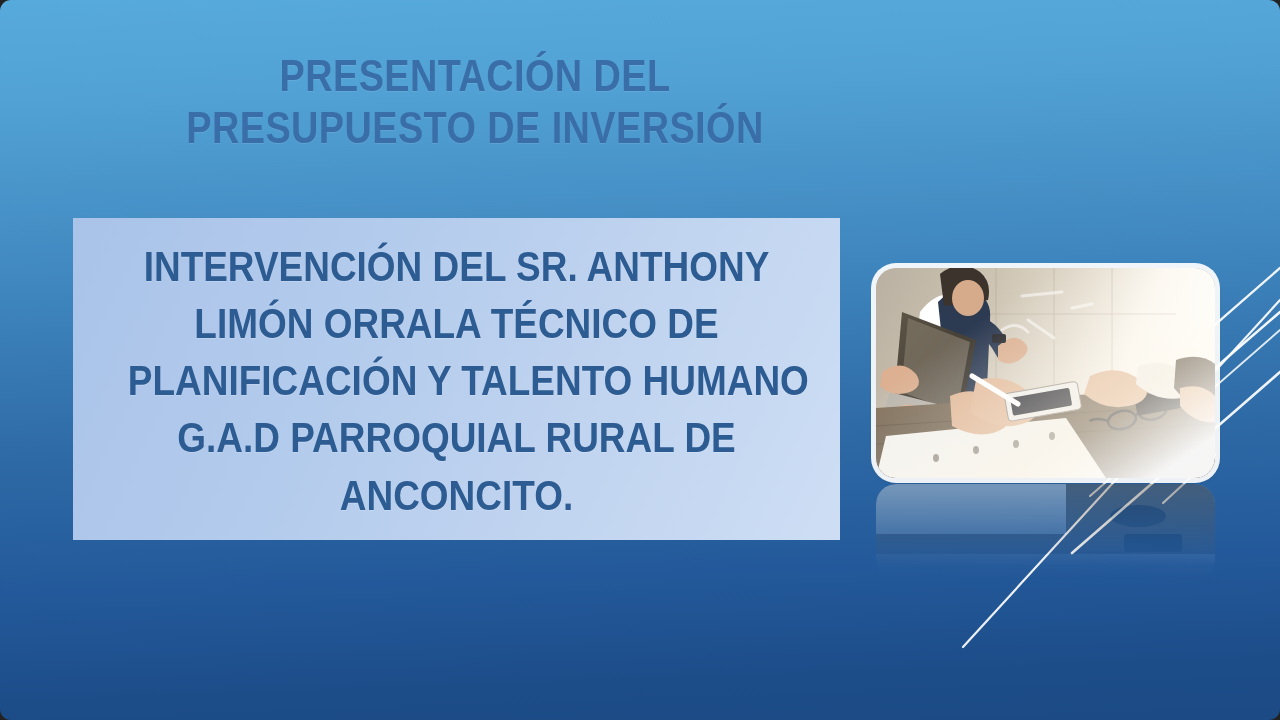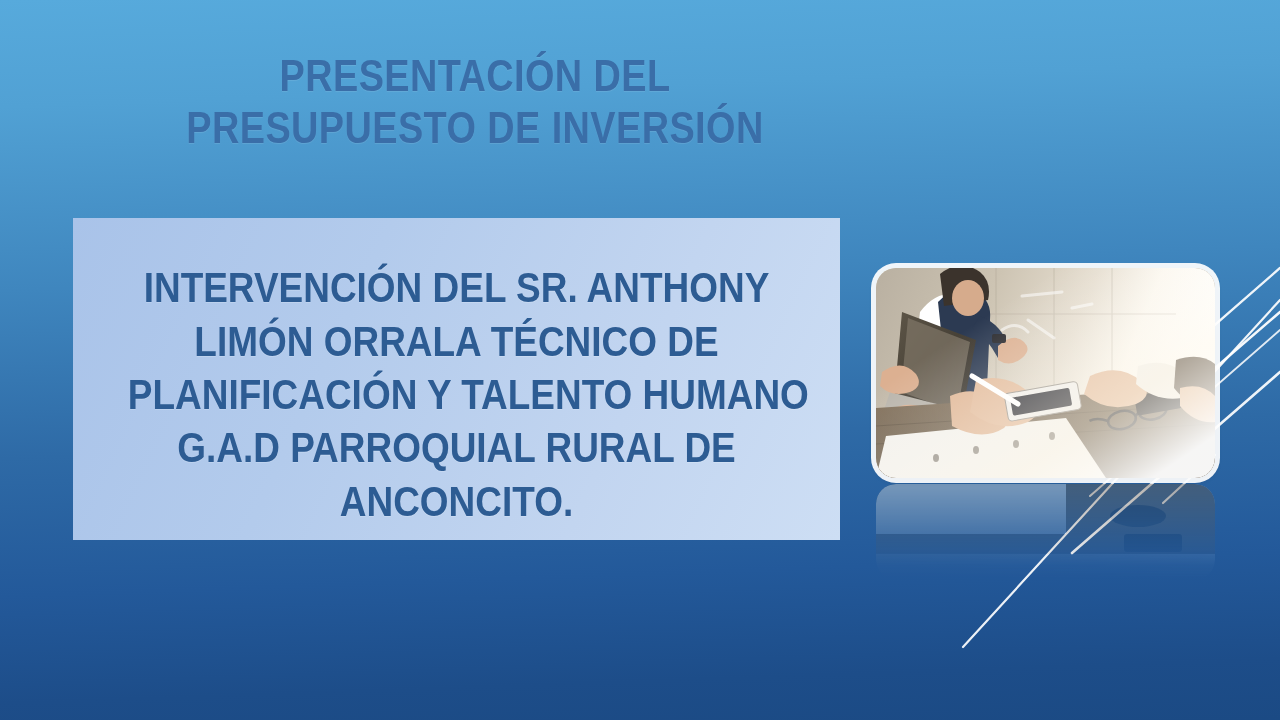--- a/index.html
+++ b/index.html
@@ -8,20 +8,21 @@
     padding: 0;
     background: #222;
   }
   #slide {
     position: relative;
     width: 1280px;
     height: 720px;
     overflow: hidden;
     font-family: "Liberation Sans", sans-serif;
     background: linear-gradient(178deg, #57aadc 0%, #51a1d4 14%, #3f86be 38%, #2e6aa6 60%, #23599a 78%, #1d4d89 92%, #1b4a84 100%);
+    border-radius: 11px;
   }
 
   
   .streaks {
     position: absolute;
     inset: 0;
     pointer-events: none;
   }
 
   
@@ -48,25 +49,25 @@
 
   
   #text-box {
     position: absolute;
     left: 73px;
     top: 218px;
     width: 767px;
     height: 322px;
     background: linear-gradient(115deg, #a9c3e9 0%, #b3cbec 35%, #c2d5f0 70%, #cddef4 100%);
     box-sizing: border-box;
-    padding: 22px 10px 12px 10px;
+    padding: 22px 10px 18px 10px;
     text-align: center;
     display: flex;
     flex-direction: column;
-    justify-content: flex-end;
+    justify-content: space-between;
   }
   .body-line {
     font-family: "Liberation Sans", sans-serif;
     font-weight: 700;
     font-size: 42px;
     line-height: 1.27;
     color: #2d5c93;
     text-transform: uppercase;
     transform: scaleX(0.88);
     transform-origin: center;

